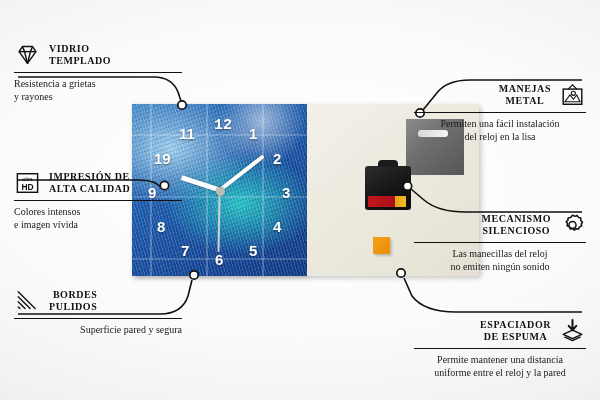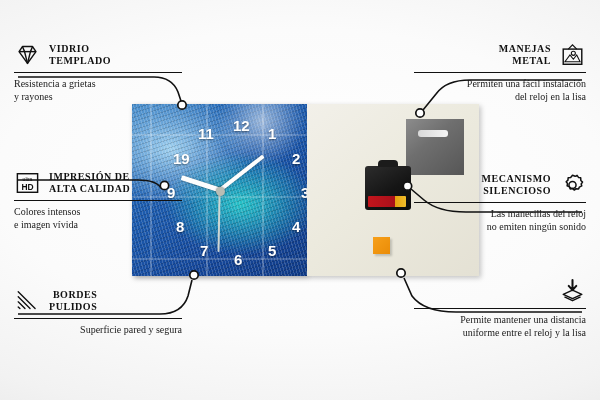--- a/index.html
+++ b/index.html
@@ -36,21 +36,21 @@
       linear-gradient(90deg, rgba(255,255,255,.22) 0 2px, rgba(255,255,255,0) 2px) 18px 0/56px 100%,
       linear-gradient(180deg, rgba(255,255,255,.18) 0 2px, rgba(255,255,255,0) 2px) 0 30px/100% 62px;
   }
   #clock-panel::after {
     content:""; position:absolute; inset:0;
     background:radial-gradient(circle at 74% 10%, rgba(255,255,255,.55) 0%, rgba(255,255,255,0) 22%);
   }
   .numeral {
     position:absolute; color:#fff; font-family:"Liberation Sans", sans-serif;
     font-weight:700; font-size:15px; line-height:1;
-    text-shadow:0 1px 2px rgba(0,0,0,.45); z-index:4;padding-left:19px;
+    text-shadow:0 1px 2px rgba(0,0,0,.45); z-index:4;
   }
   .hand { position:absolute; background:#fdfdfd; transform-origin:bottom center;
           box-shadow:0 1px 2px rgba(0,0,0,.4); z-index:6; border-radius:1px; }
   #hand-hour  { width:5px;  height:40px; left:85px; top:46px;  transform:rotate(-72deg); }
   #hand-minute{ width:4px;  height:55px; left:86px; top:31px;  transform:rotate(52deg); }
   #hand-second{ width:1.6px;height:62px; left:87px; top:24px;  transform:rotate(181deg);
                 background:#cfd6d2; box-shadow:none; }
   #hub { position:absolute; left:83.5px; top:82.5px; width:9px; height:9px; border-radius:50%;
          background:#b9bdb4; z-index:7; box-shadow:0 0 2px rgba(0,0,0,.5); }
 
@@ -75,21 +75,21 @@
   #battery { position:absolute; left:3px; bottom:3px; width:38px; height:11px;
              background:linear-gradient(90deg,#c4151c 0%,#a8101a 72%,#e6a211 72%,#f0bd2a 100%);
              border-radius:1px; }
   #foam-spacer { position:absolute; left:66px; top:133px; width:17px; height:17px;
                  background:linear-gradient(135deg,#f7a01a,#ea8c07);
                  box-shadow:1.5px 1.5px 2px rgba(0,0,0,.18); }
 
   
   .callout { position:absolute; z-index:8; width:172px; }
   .callout.left  { text-align:left;  left:14px; }
-  .callout.right { text-align:right; right:14px; }
+  .callout.right { text-align:center; right:14px;margin-top:40px; }
   .co-head { display:flex; align-items:center; gap:8px; }
   .callout.right .co-head { justify-content:flex-end; }
   .co-title {
     font-weight:700; font-size:10px; line-height:1.22; letter-spacing:.55px;
     color:#111; text-transform:uppercase; white-space:pre-line;
   }
   .co-rule { height:1.6px; background:#111; margin:3.5px 0 4px; width:100%; }
   .co-desc { font-size:10px; line-height:1.32; color:#1a1a1a; white-space:pre-line; }
   .co-icon { width:27px; height:26px; flex:0 0 27px; }
   .co-icon svg { width:100%; height:100%; display:block; }
@@ -100,21 +100,21 @@
   #c-manejas  { right:14px; top:42px;  width:172px; }
   #c-mecanismo{ right:14px; top:172px; width:172px; }
   #c-espuma   { right:14px; top:278px; width:172px; }
 </style>
 </head>
 <body>
 
 <div id="stage">
 
   <div class="product" id="clock-panel">
-    <div class="numeral" style="left:82px;top:14px;">12</div>
+    <div class="numeral" style="left:82px;top:14px;font-family:Liberation Mono, monospace;">12</div>
     <div class="numeral" style="left:117px;top:22px;">1</div>
     <div class="numeral" style="left:141px;top:47px;">2</div>
     <div class="numeral" style="left:150px;top:81px;">3</div>
     <div class="numeral" style="left:141px;top:115px;">4</div>
     <div class="numeral" style="left:117px;top:139px;">5</div>
     <div class="numeral" style="left:83px;top:148px;">6</div>
     <div class="numeral" style="left:49px;top:139px;">7</div>
     <div class="numeral" style="left:25px;top:115px;">8</div>
     <div class="numeral" style="left:16px;top:81px;">9</div>
     <div class="numeral" style="left:22px;top:47px;">19</div>
@@ -243,26 +243,28 @@
           </svg>
       </span>
     </div>
     <div class="co-rule"></div>
     <div class="co-desc">Las manecillas del reloj
 no emiten ningún sonido</div>
   </div>
 
   <div class="callout right" id="c-espuma">
     <div class="co-head">
+      <span class="co-title">ESPACIADOR
+DE ESPUMA</span>
       <span class="co-icon">
         <svg viewBox="0 0 32 30">
           <path d="M16 2 v10 M11.5 9 L16 14 L20.5 9" fill="none" stroke="#111" stroke-width="2.4" stroke-linecap="round" stroke-linejoin="round"></path>
           <path d="M16 14 L27 19 L16 24 L5 19 Z" fill="none" stroke="#111" stroke-width="1.7" stroke-linejoin="round"></path>
           <path d="M6.5 22 L16 26.5 L25.5 22" fill="none" stroke="#111" stroke-width="1.7" stroke-linejoin="round"></path>
         </svg>
       </span>
     </div>
     <div class="co-rule"></div>
     <div class="co-desc">Permite mantener una distancia
-uniforme entre el reloj y la lisa</div>
+uniforme entre el reloj y la pared</div>
   </div>
 
 </div>
 
 </body></html>

